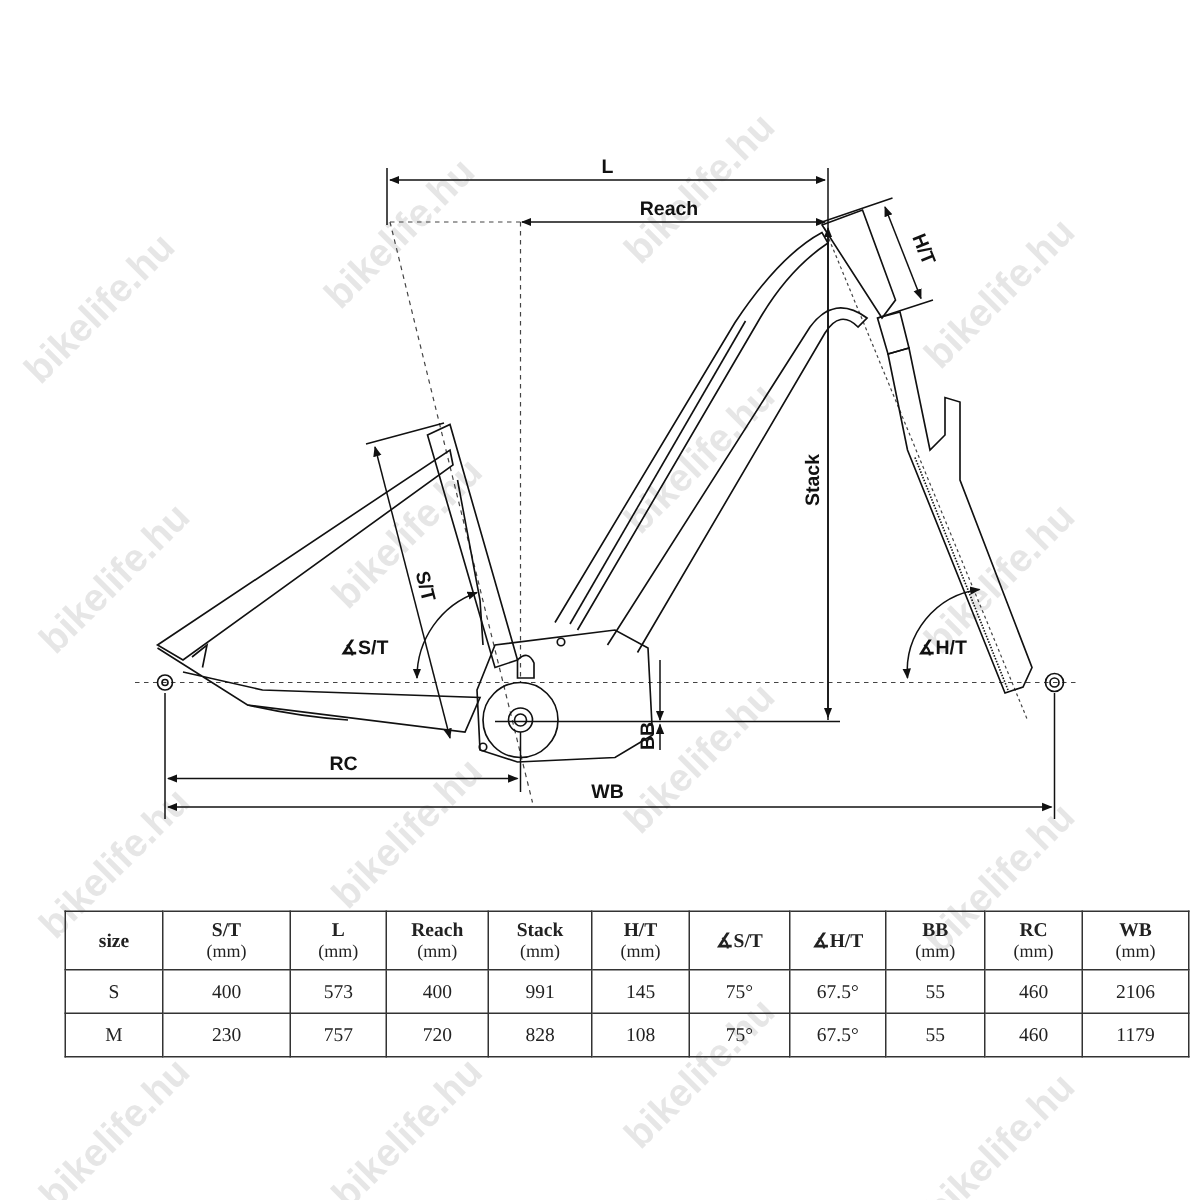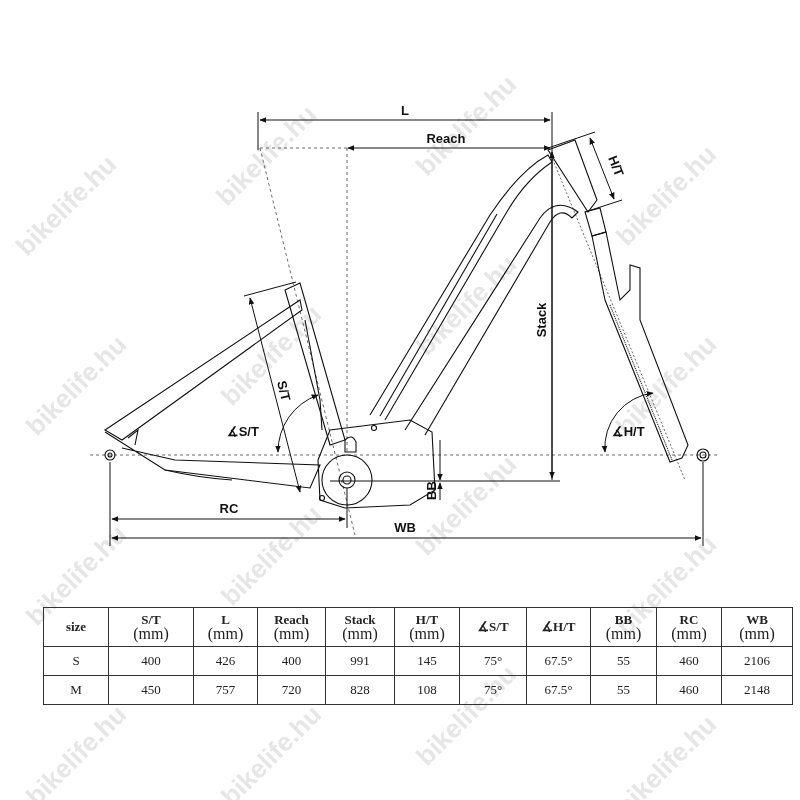--- a/index.html
+++ b/index.html
@@ -4,21 +4,21 @@
 <style>
   html, body { margin:0; padding:0; background:#ffffff; }
   body { width:800px; height:800px; position:relative; overflow:hidden; font-family:"Liberation Sans", sans-serif; color:#111; }
   #diagram { position:absolute; left:0; top:0; width:800px; height:600px; }
   .wm { position:absolute; font-family:"Liberation Sans", sans-serif; font-weight:bold; font-size:26px; color:#e6e6e6; transform:rotate(-45deg); transform-origin:left top; white-space:nowrap; pointer-events:none; }
   .dim-label { font-family:"Liberation Sans", sans-serif; font-weight:bold; font-size:13px; fill:#111; }
   #geo-table { position:absolute; left:43px; top:607px; border-collapse:collapse; font-family:Liberation Serif, serif; font-size:13px; color:#222;padding-left:18px; }
   #geo-table th, #geo-table td { border:1px solid #333; text-align:center; padding:0; }
   #geo-table th { height:38px; font-weight:bold; line-height:14px; }
   #geo-table td { height:28px; }
-  #geo-table th .unit { display:block; font-weight:normal; font-size:16px; }
+  #geo-table th .unit { display:block; font-weight:normal; font-size:12px; }
   .c0{width:64px}.c1{width:84px}.c2{width:63px}.c3{width:67px}.c4{width:68px}.c5{width:64px}.c6{width:66px}.c7{width:63px}.c8{width:65px}.c9{width:64px}.c10{width:70px}
 </style>
 </head>
 <body>
 
 <div id="wm-layer">
     <div class="wm" style="left: 10px; top: 240px; color: rgb(230, 230, 230);">bikelife.hu</div>
     <div class="wm" style="left: 210px; top: 190px; color: rgb(230, 230, 230);">bikelife.hu</div>
     <div class="wm" style="left: 410px; top: 160px; color: rgb(230, 230, 230);">bikelife.hu</div>
     <div class="wm" style="left: 610px; top: 230px; color: rgb(230, 230, 230);">bikelife.hu</div>
@@ -141,37 +141,37 @@
       <th class="c7"><span>∡H/T</span></th>
       <th class="c8"><span>BB</span><span class="unit">(mm)</span></th>
       <th class="c9"><span>RC</span><span class="unit">(mm)</span></th>
       <th class="c10"><span>WB</span><span class="unit">(mm)</span></th>
     </tr>
   </thead>
   <tbody>
     <tr>
       <td>S</td>
       <td>400</td>
-      <td>426</td>
+      <td>573</td>
       <td>400</td>
       <td>991</td>
       <td>145</td>
       <td>75°</td>
       <td>67.5°</td>
       <td>55</td>
       <td>460</td>
       <td>2106</td>
     </tr>
     <tr>
       <td>M</td>
-      <td>450</td>
+      <td>230</td>
       <td>757</td>
       <td>720</td>
       <td>828</td>
       <td>108</td>
       <td>75°</td>
       <td>67.5°</td>
       <td>55</td>
       <td>460</td>
-      <td>2148</td>
+      <td>1179</td>
     </tr>
   </tbody>
 </table>
 
 </body></html>

